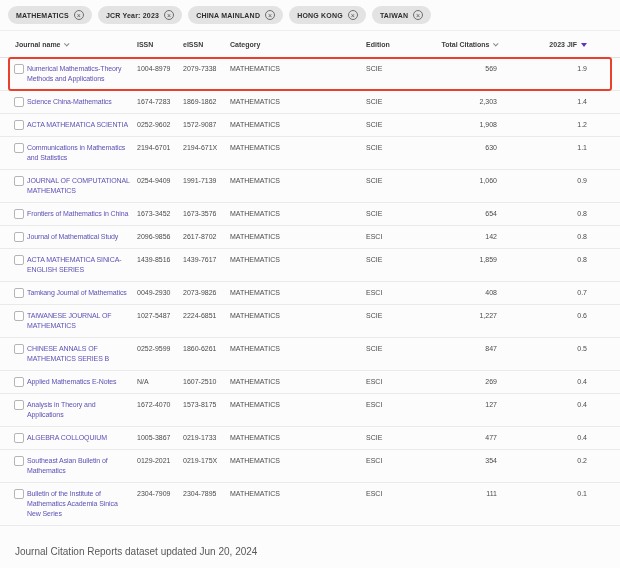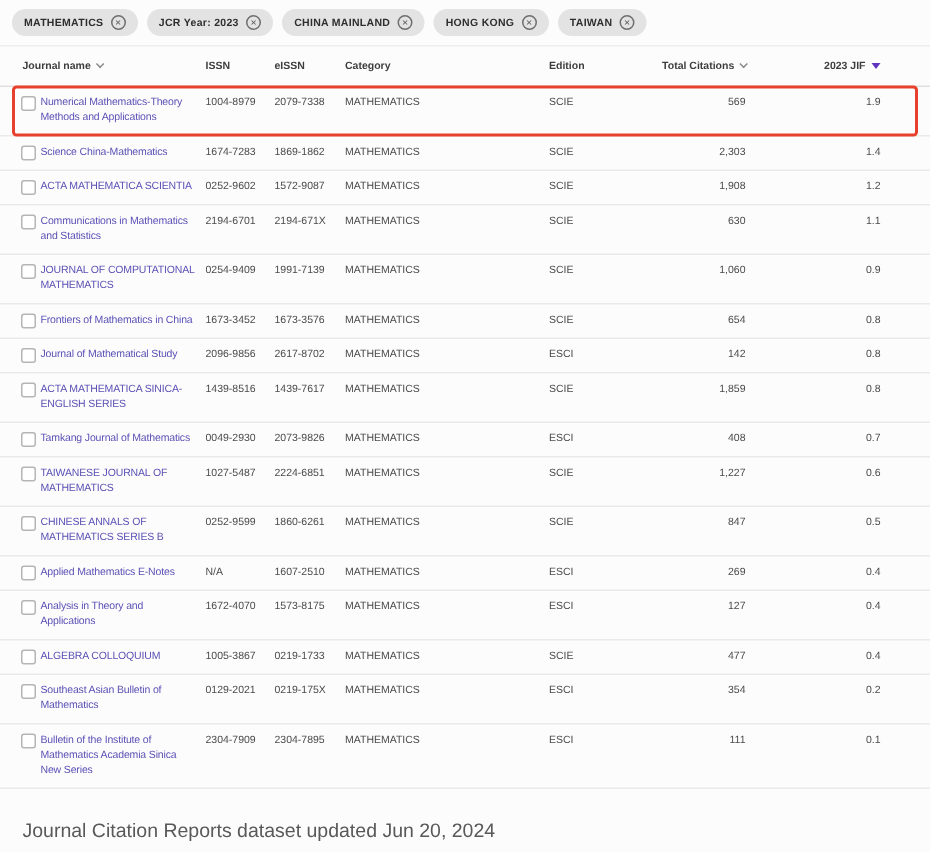--- a/index.html
+++ b/index.html
@@ -55,21 +55,21 @@
   .cb-wrap { padding-left:14px; }
   .checkbox {
     width:10px; height:10px; border:1px solid #b5b5b5; border-radius:2px;
     background:#fff; cursor:pointer;
   }
   .name-link {
     display:block; color:var(--link,#5c51b5); text-decoration:none;
     letter-spacing:-0.1px; padding-right:4px; cursor:pointer;
   }
   
-  .footer-note { margin:20px 0 0 15px; font-size:13px; color:#595959; }
+  .footer-note { margin:20px 0 0 15px; font-size:10px; color:#595959; }
 </style>
 </head>
 <body style="--accent: #5e33bf; --link: #5c51b5; --red: #e8402c; --chip-bg: #e3e3e3;">
 
 <div class="chips-bar" id="chips-bar">
     <div class="chip">
       <span>MATHEMATICS</span>
       <span class="chip-close">×</span>
     </div>
     <div class="chip">

